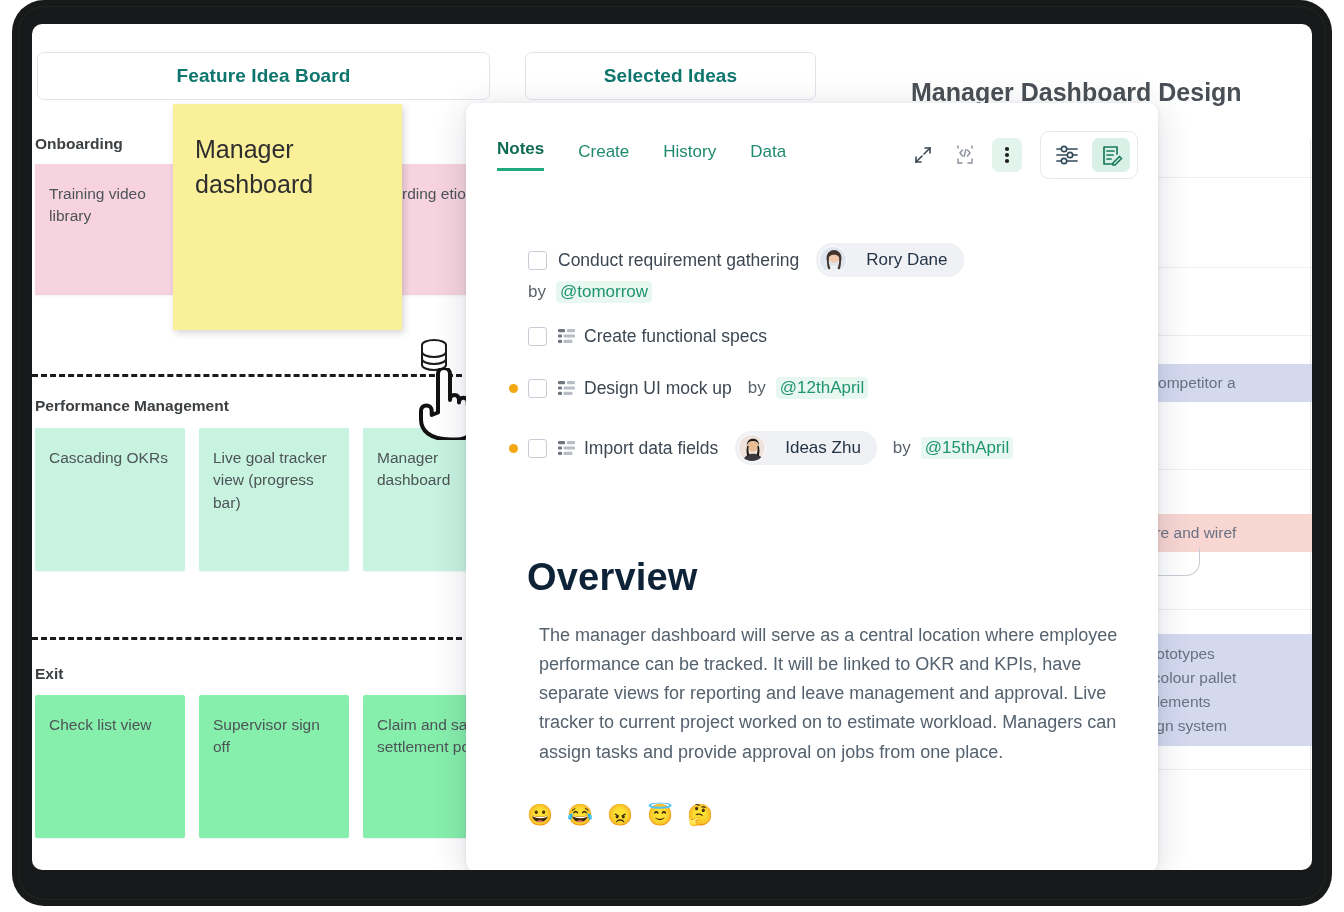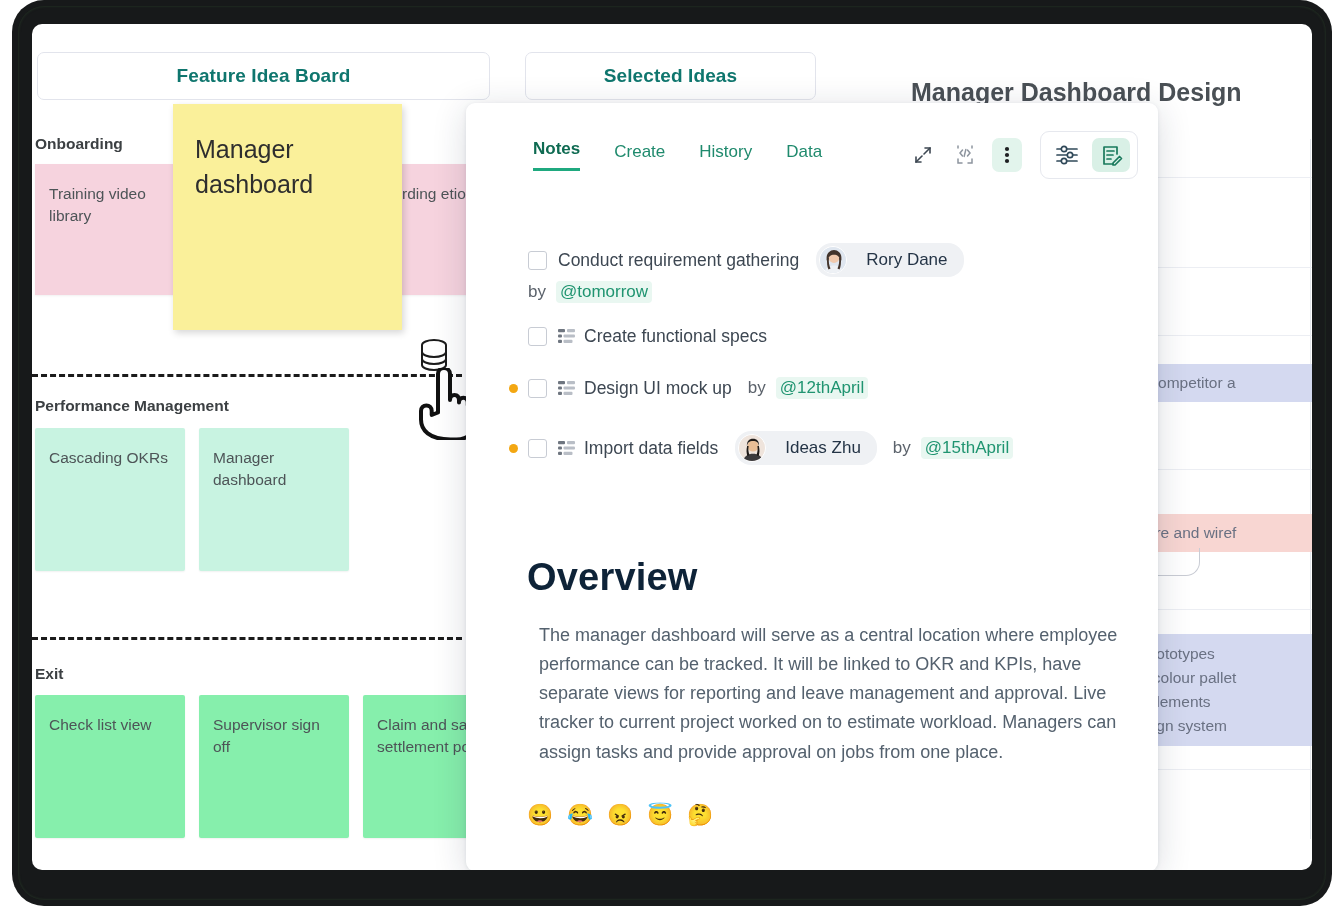--- a/index.html
+++ b/index.html
@@ -175,21 +175,20 @@
     font-size: 17px;
     color: #1f8a6d;
     padding-bottom: 9px;
     cursor: pointer;
     white-space: nowrap;
   }
   .ptab.active {
     color: #0f6b52;
     font-weight: bold;
     border-bottom: 3px solid #1fa97f;
-    margin-left: 36px;
   }
 
   #panel-tools {
     position: absolute;
     right: 20px; top: 28px;
     display: flex;
     align-items: center;
     gap: 12px;
   }
   .tool-btn {
@@ -339,20 +338,21 @@
     <div class="idea-card pink">Training video library</div>
     <div class="idea-card pink"></div>
     <div class="idea-card pink">eld rding etion s</div>
   </div>
 
   <div class="dashed-sep" id="sep-1"></div>
 
   <div class="group-label" id="lbl-perf">Performance Management</div>
   <div class="card-row" id="row-perf">
     <div class="idea-card green">Cascading OKRs</div>
+    <div class="idea-card green">Live goal tracker view (progress bar)</div>
     <div class="idea-card green">Manager dashboard</div>
   </div>
 
   <div class="dashed-sep" id="sep-2"></div>
 
   <div class="group-label" id="lbl-exit">Exit</div>
   <div class="card-row" id="row-exit">
     <div class="idea-card blue">Check list view</div>
     <div class="idea-card blue">Supervisor sign off</div>
     <div class="idea-card blue">Claim and salary settlement portal</div>

